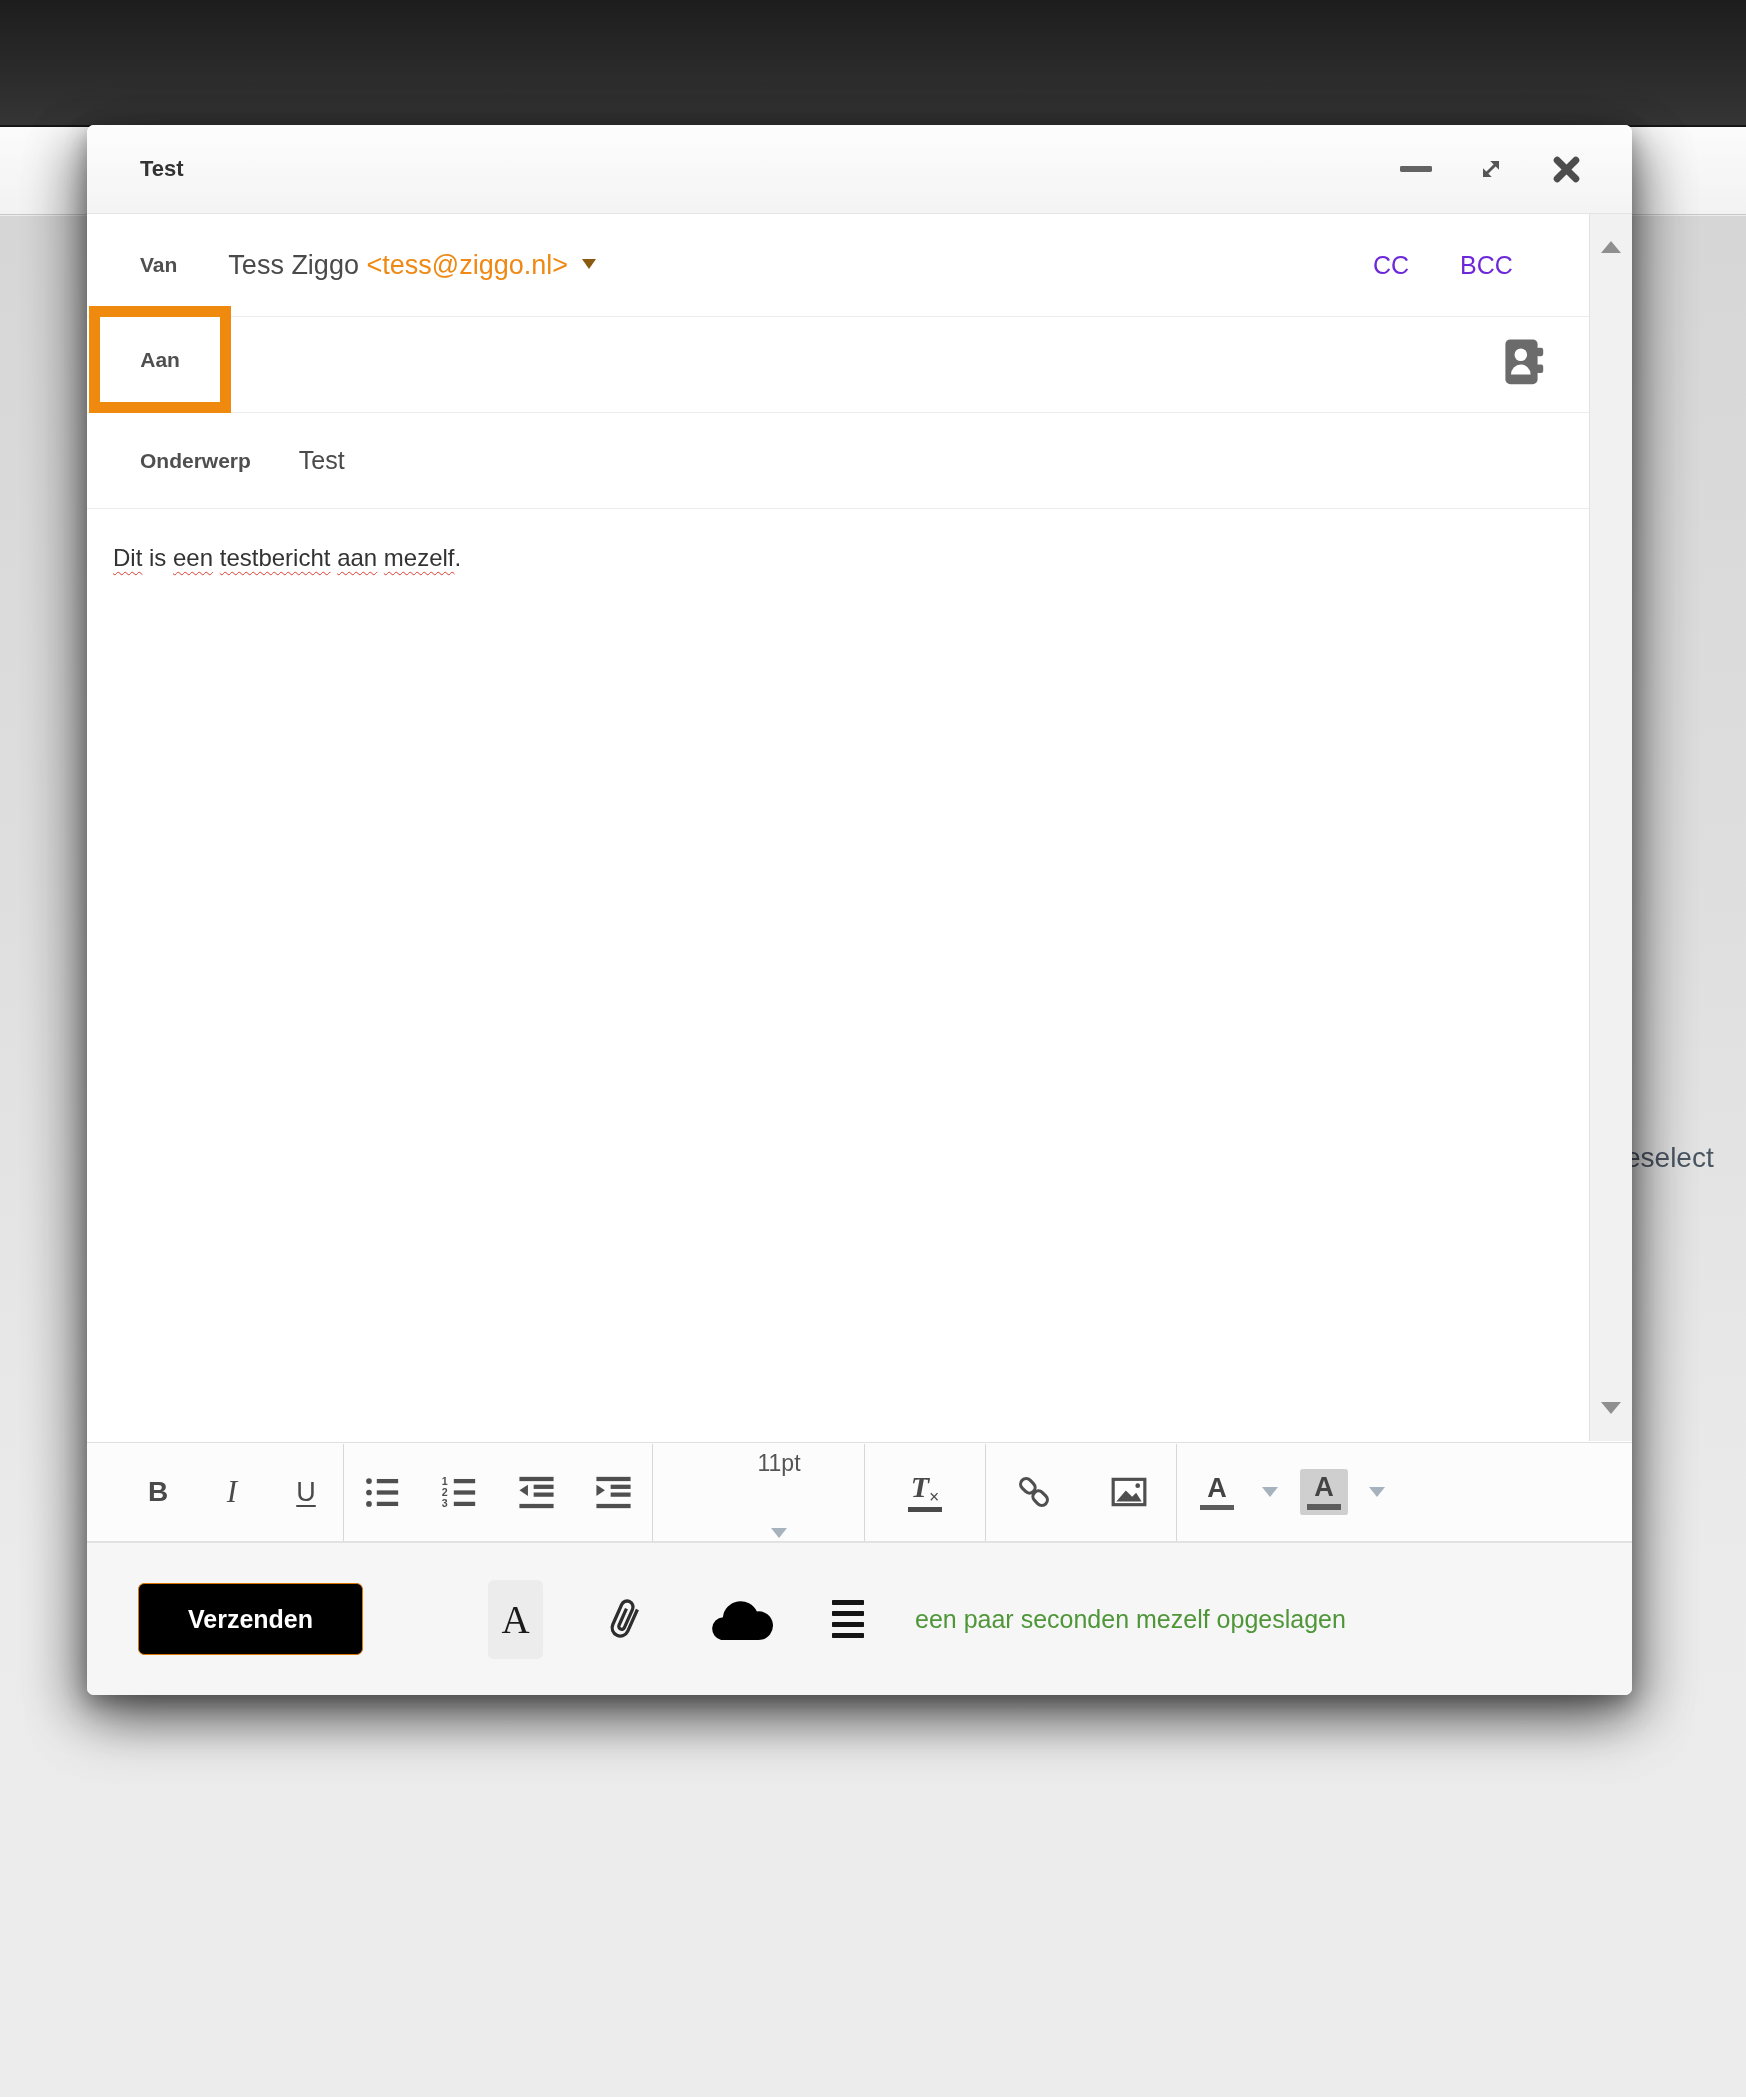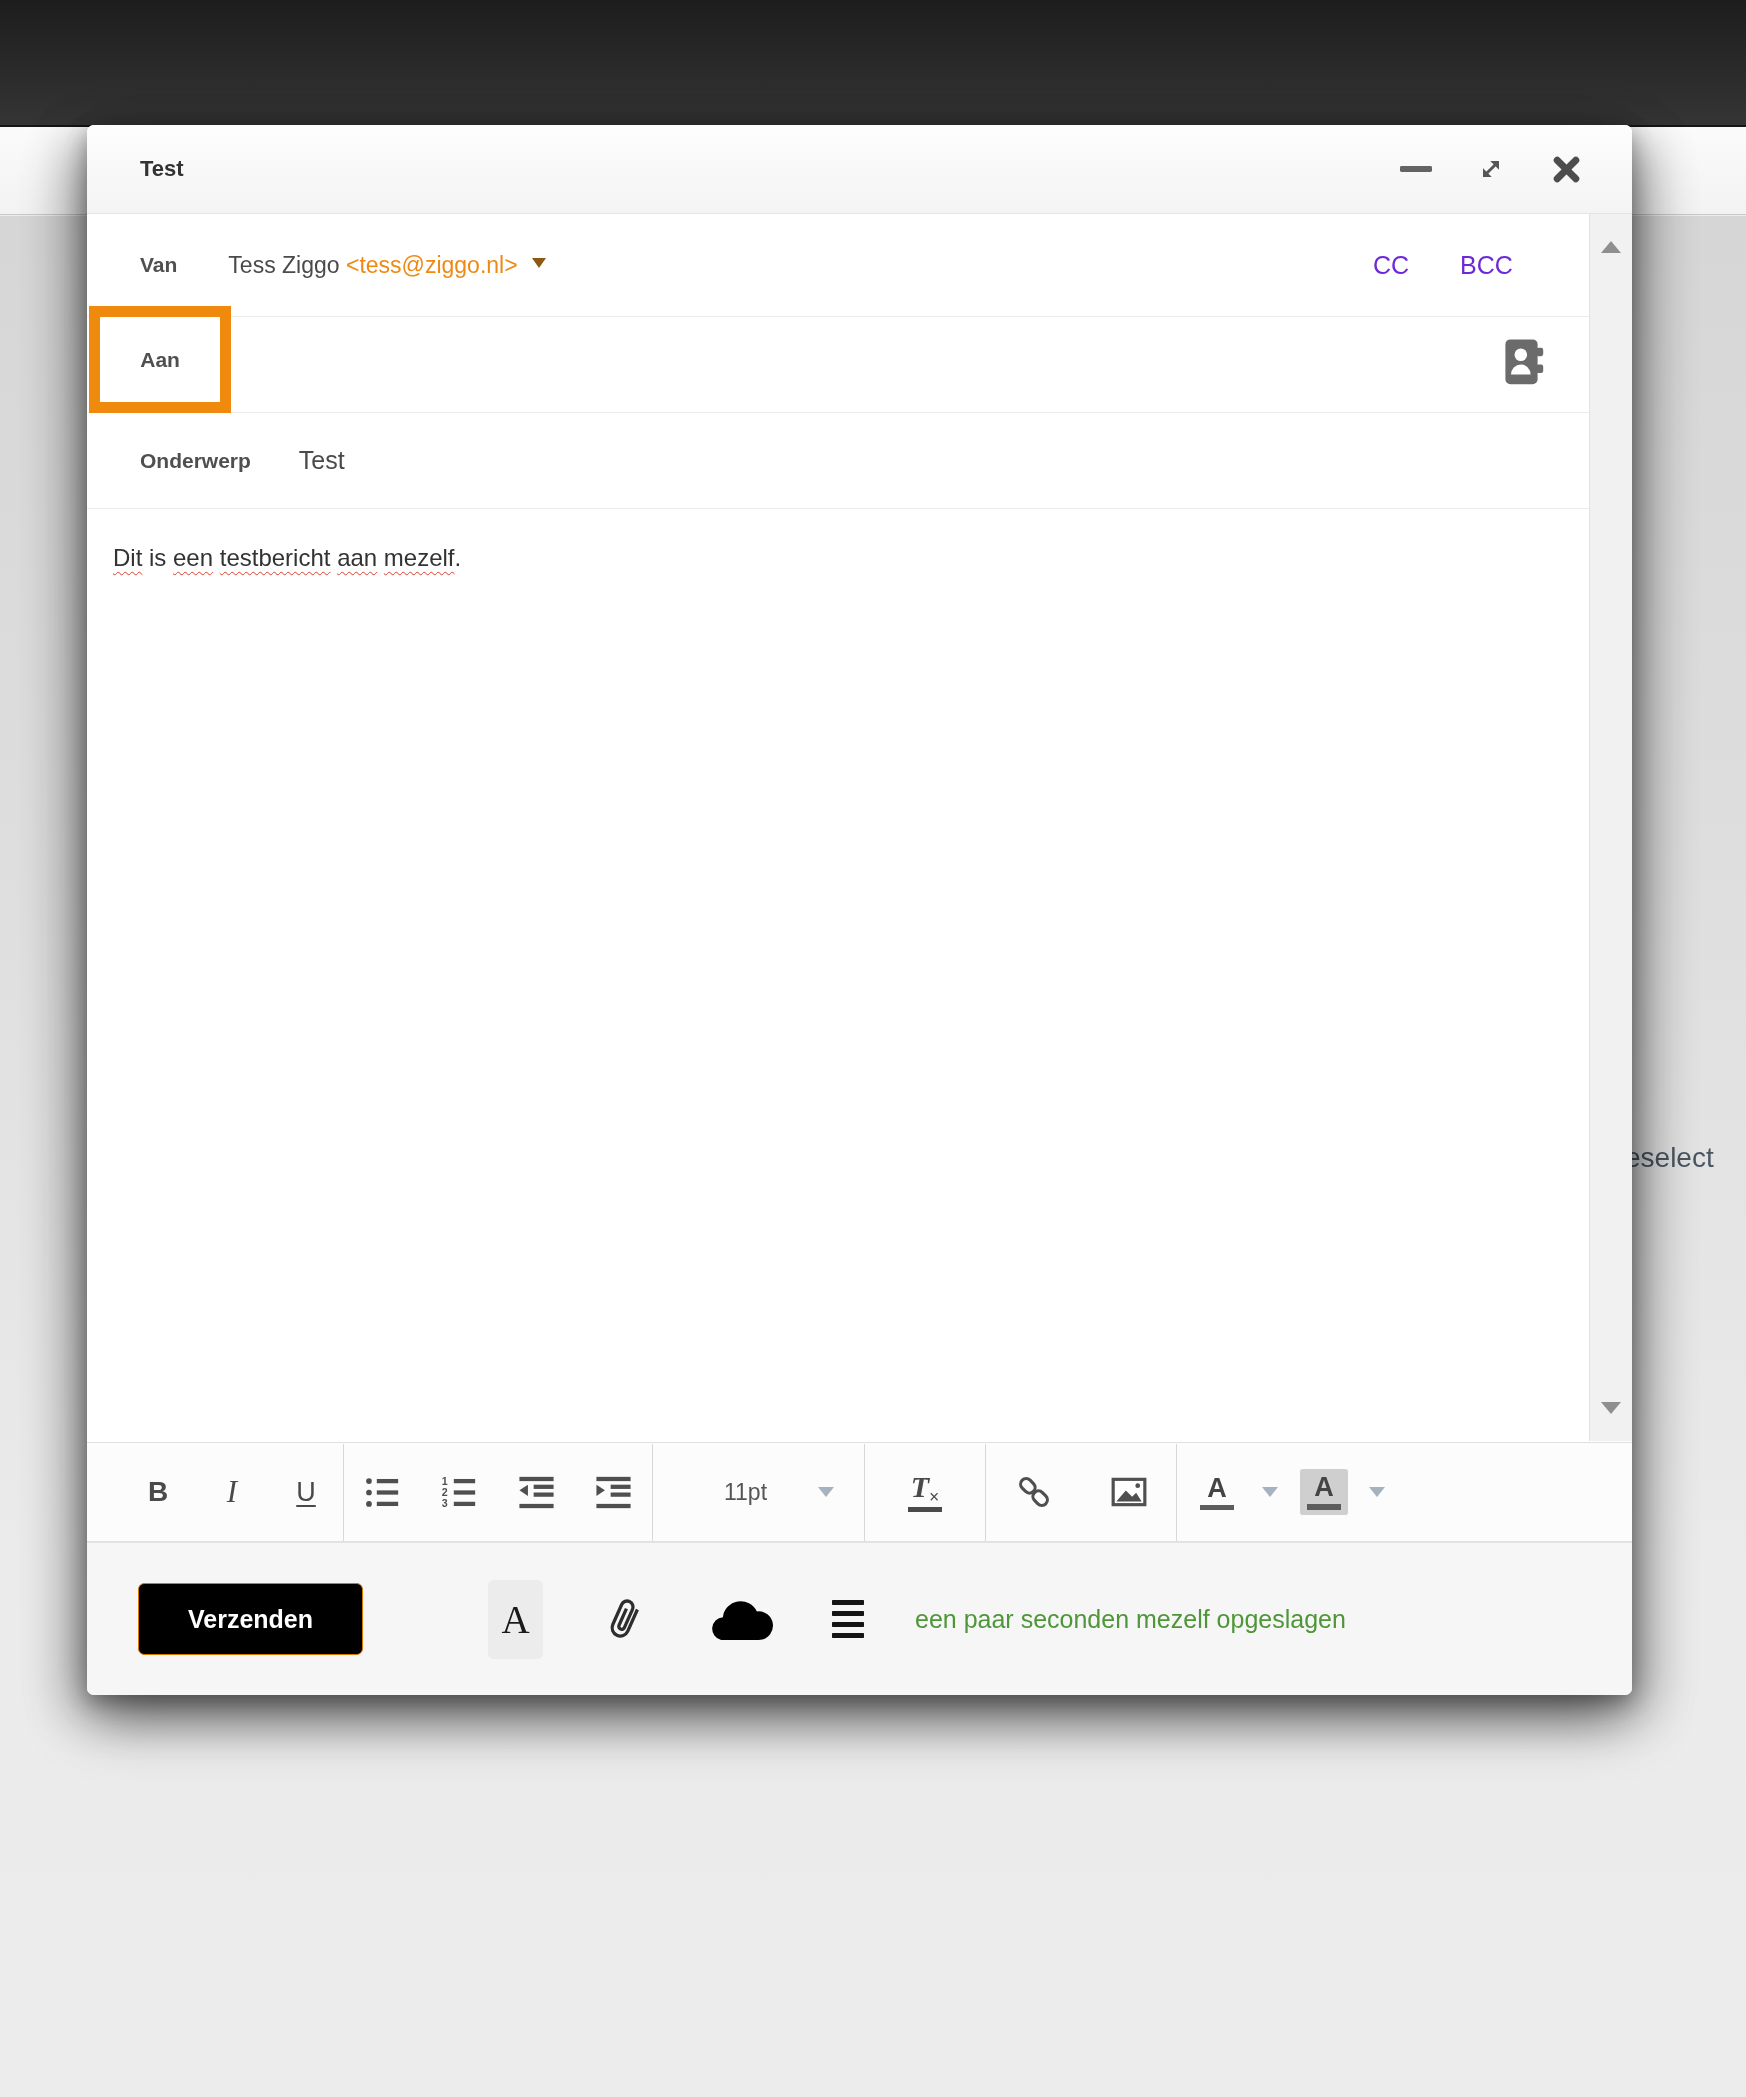--- a/index.html
+++ b/index.html
@@ -46,21 +46,21 @@
   
   .fields{position:absolute;left:0;top:89px;width:100%;}
   .frow{
     position:relative;box-sizing:border-box;display:flex;align-items:center;
     padding-left:53px;border-bottom:1.4px solid #ececec;background:#fff;
   }
   .row-van{height:103px;}
   .row-aan{height:96px;}
   .row-ond{height:96px;}
   .flabel{font-size:21px;font-weight:bold;color:#4f4f4f;}
-  .fvalue{font-size:23px;color:#4a4a4a;margin-left:51px;}
+  .fvalue{font-size:27px;color:#4a4a4a;margin-left:51px;}
   .addr{color:#ef8913;}
   .from-caret{
     display:inline-block;margin-left:14px;vertical-align:4.2px;
     width:0;height:0;border-left:7.7px solid transparent;border-right:7.7px solid transparent;
     border-top:10.6px solid #8a5a10;
   }
   .ccbcc{position:absolute;font-size:25px;color:#6d28d9;top:50%;transform:translateY(-50%);cursor:pointer;}
   .cc{left:1286px;} .bcc{left:1373px;}
   .aan-box{
     position:absolute;left:2.1px;top:181px;width:142px;height:107px;box-sizing:border-box;
@@ -92,21 +92,21 @@
     position:absolute;left:0;top:1317px;width:100%;height:100px;box-sizing:border-box;
     background:#fcfcfc;border-top:1.4px solid #e0e0e0;border-bottom:1.4px solid #e0e0e0;
     display:flex;align-items:center;padding-left:34px;
   }
   .tbtn{display:flex;align-items:center;justify-content:center;height:84px;cursor:pointer;color:#4a4a4a;}
   .w105{width:74px;} .w110{width:77px;}
   .sep{width:0;height:97px;border-left:1.4px solid #d8d8d8;}
   .tb-b{font-size:28px;font-weight:bold;}
   .tb-i{font-family:"Liberation Serif",serif;font-style:italic;font-size:31px;}
   .tb-u{font-size:27px;text-decoration:underline;text-underline-offset:4.2px;}
-  .fontsize{width:211px;justify-content:center;padding-left:41px;box-sizing:border-box;gap:51px;}
+  .fontsize{width:211px;justify-content:flex-start;padding-left:41px;box-sizing:border-box;gap:51px;flex-direction:column;}
   .fs-label{font-size:23px;color:#555;}
   .caret{width:0;height:0;border-left:8.4px solid transparent;border-right:8.4px solid transparent;
     border-top:10.6px solid #a6b2bd;}
   .tb-tx{width:120px;font-family:"Liberation Serif",serif;}
   .txwrap{font-style:italic;font-weight:bold;font-size:30px;border-bottom:5.6px solid #4a4a4a;
     padding:0 2.8px 1.4px 2.8px;line-height:1;}
   .txsub{font-size:18.3px;font-style:normal;vertical-align:-5.6px;}
   .w135{width:95px;}
   .colorgrp{display:flex;align-items:center;margin-left:8.4px;}
   .abtn{display:flex;flex-direction:column;align-items:center;width:63px;cursor:pointer;}

